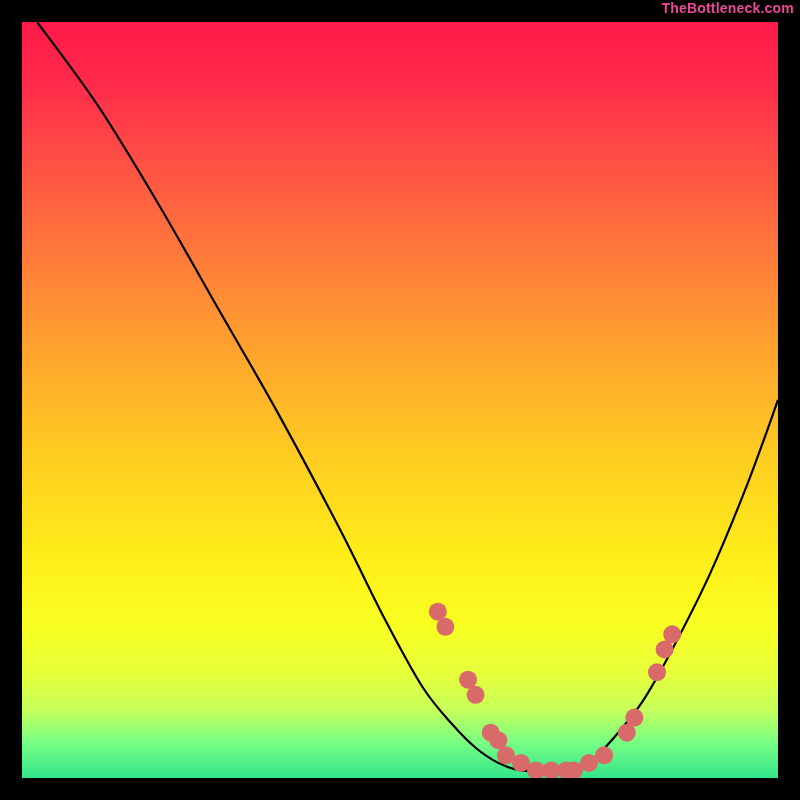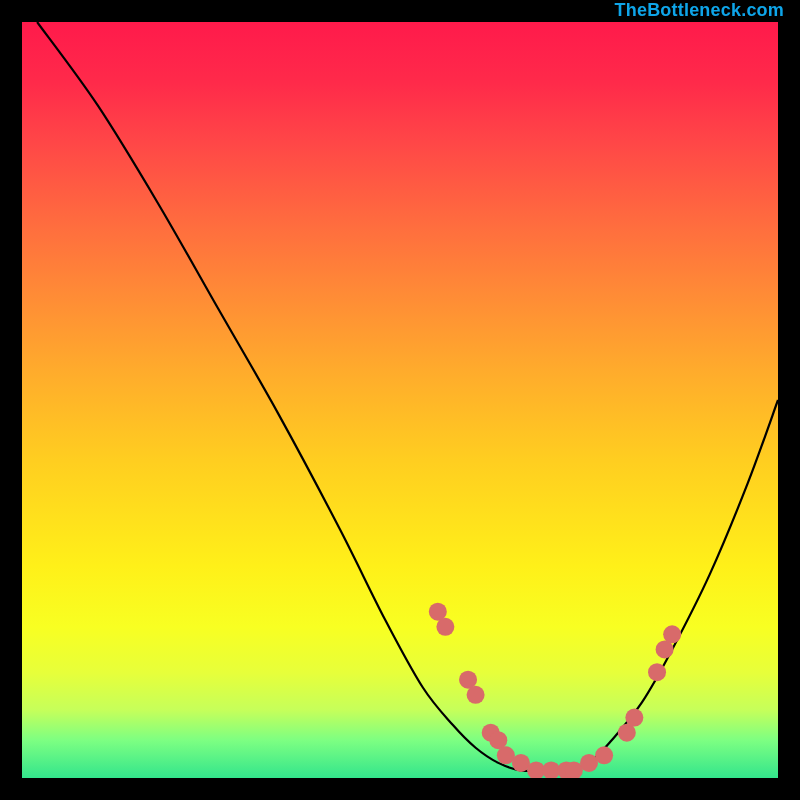--- a/index.html
+++ b/index.html
@@ -28,25 +28,25 @@
       #f8ff22 80%,
       #e7ff3a 86%,
       #c6ff5a 91%,
       #7dff82 95%,
       #33e58c 100%
     );
   }
   .watermark {
     position: absolute;
     top: 0px;
-    right: 16px;
+    right: 6px;
     font-family: Arial, Helvetica, sans-serif;
-    font-size: 18px;
+    font-size: 14px;
     font-weight: 600;
-    color: #0ea5e9;
+    color: #ec4899;
     letter-spacing: 0.2px;
   }
   svg.curve {
     position: absolute;
     left: 0;
     top: 0;
     width: 756px;
     height: 756px;
   }
   .curve path {

